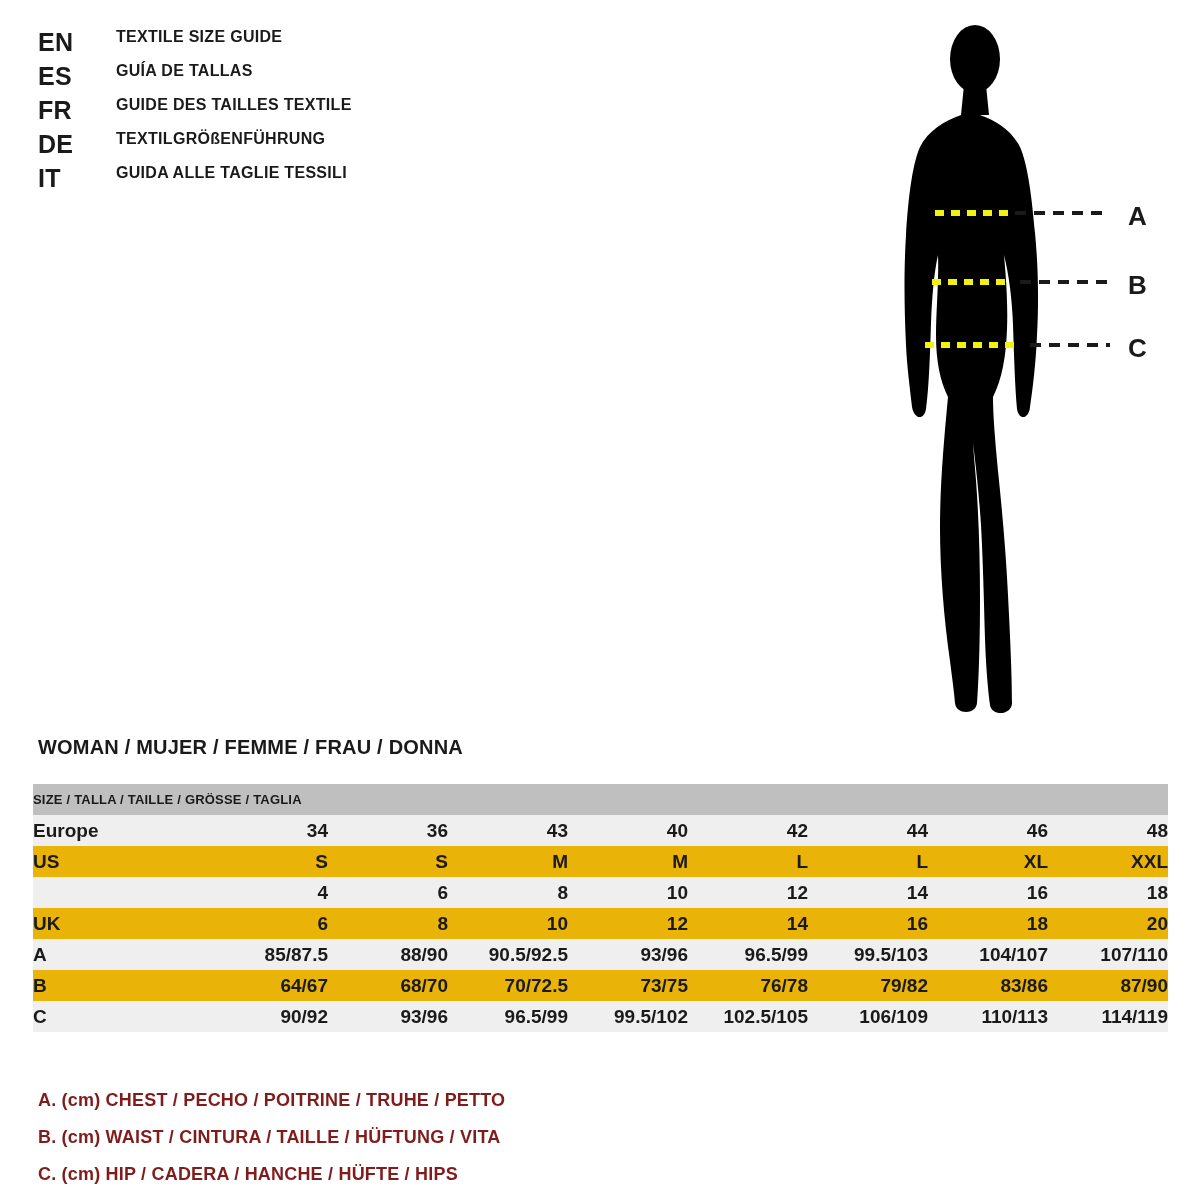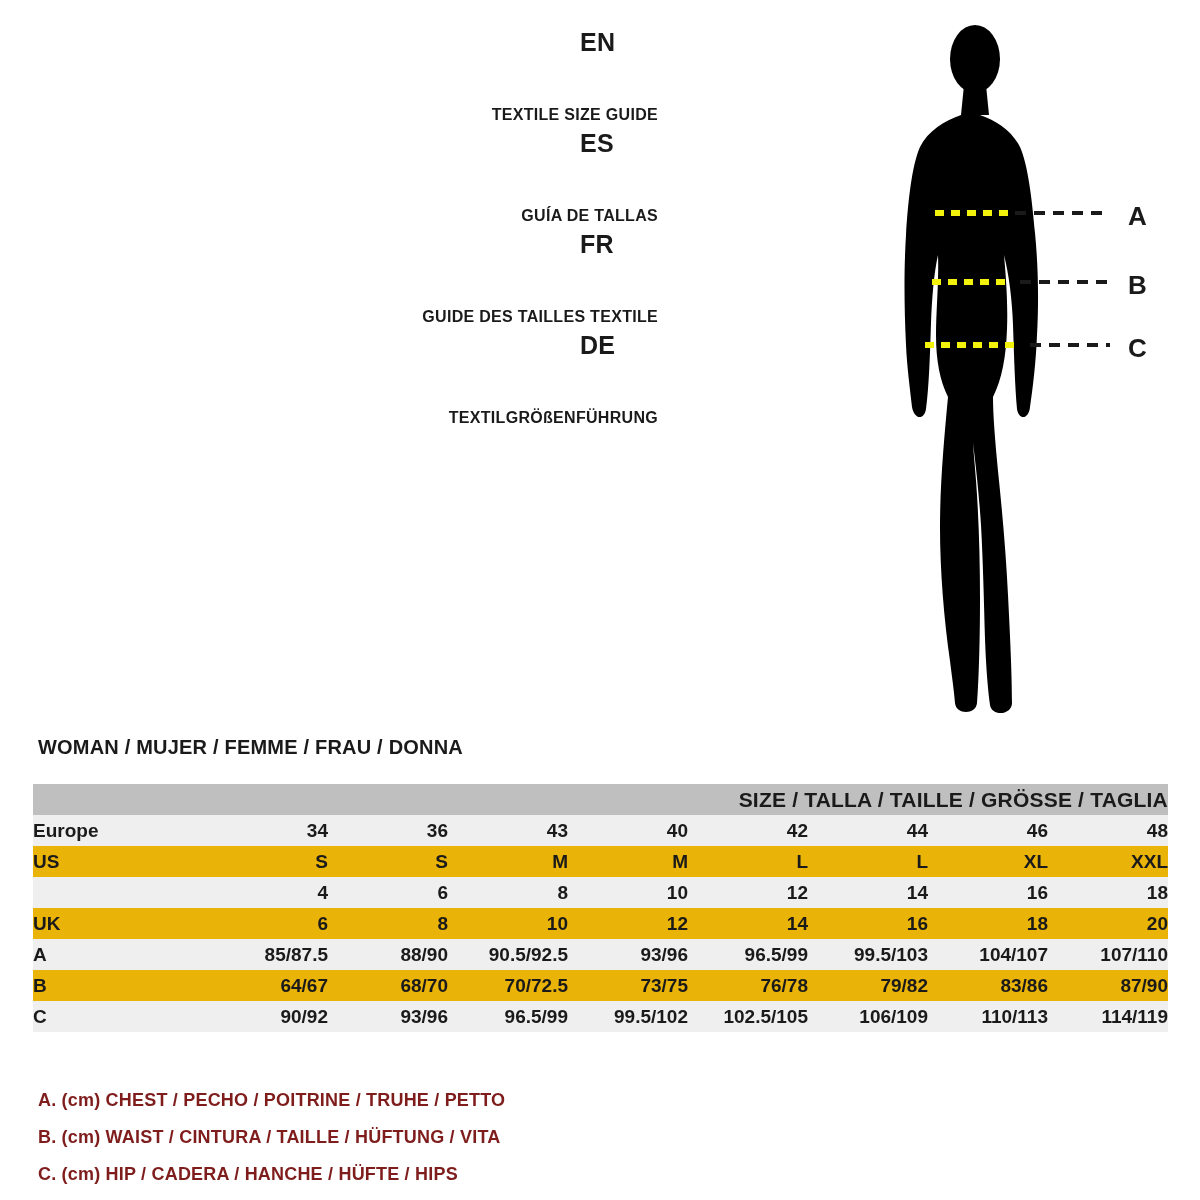--- a/index.html
+++ b/index.html
@@ -23,23 +23,22 @@
 
   
   .titles {
     position: absolute;
     left: 38px;
     top: 28px;
     width: 620px;
   }
   .title-row {
     display: flex;
-    align-items: flex-end;
+    align-items: flex-start;
     margin-bottom: 5px;
-    flex-direction: column;
   }
   .title-lang {
     width: 78px;
     flex: 0 0 78px;
     font-size: 25px;
     font-weight: bold;
     letter-spacing: 0.3px;
     color: #1a1a1a;
   }
   .title-text {
@@ -95,23 +94,23 @@
   table.size-table th,
   table.size-table td {
     padding: 0;
     height: 31px;
     line-height: 31px;
     font-weight: bold;
     color: #1a1a1a;
   }
   .hdr-row th {
     background: #bfbfbf;
-    text-align: right;
+    text-align: left;
     padding-left: 8px;
-    font-size: 21px;
+    font-size: 13px;
     letter-spacing: 0.2px;
     margin-top: 36px;
   }
   .rowlabel {
     text-align: left;
     padding-left: 8px;
     width: 175px;
   }
   .cell {
     text-align: right;
@@ -149,20 +148,24 @@
       <span class="title-lang">ES</span>
       <span class="title-text">GUÍA DE TALLAS</span>
     </div>
     <div class="title-row">
       <span class="title-lang">FR</span>
       <span class="title-text">GUIDE DES TAILLES TEXTILE</span>
     </div>
     <div class="title-row">
       <span class="title-lang">DE</span>
       <span class="title-text">TEXTILGRÖßENFÜHRUNG</span>
+    </div>
+    <div class="title-row">
+      <span class="title-lang">IT</span>
+      <span class="title-text">GUIDA ALLE TAGLIE TESSILI</span>
     </div>
   </div>
 
   <div class="figure-wrap">
     <svg class="figure-svg" width="330" height="720" viewBox="0 0 330 720">
 
       <ellipse cx="115" cy="44" rx="25" ry="34" fill="#000000"></ellipse>
 
       <path d="M104 70 L126 70 L129 100 L101 100 Z" fill="#000000"></path>
 

